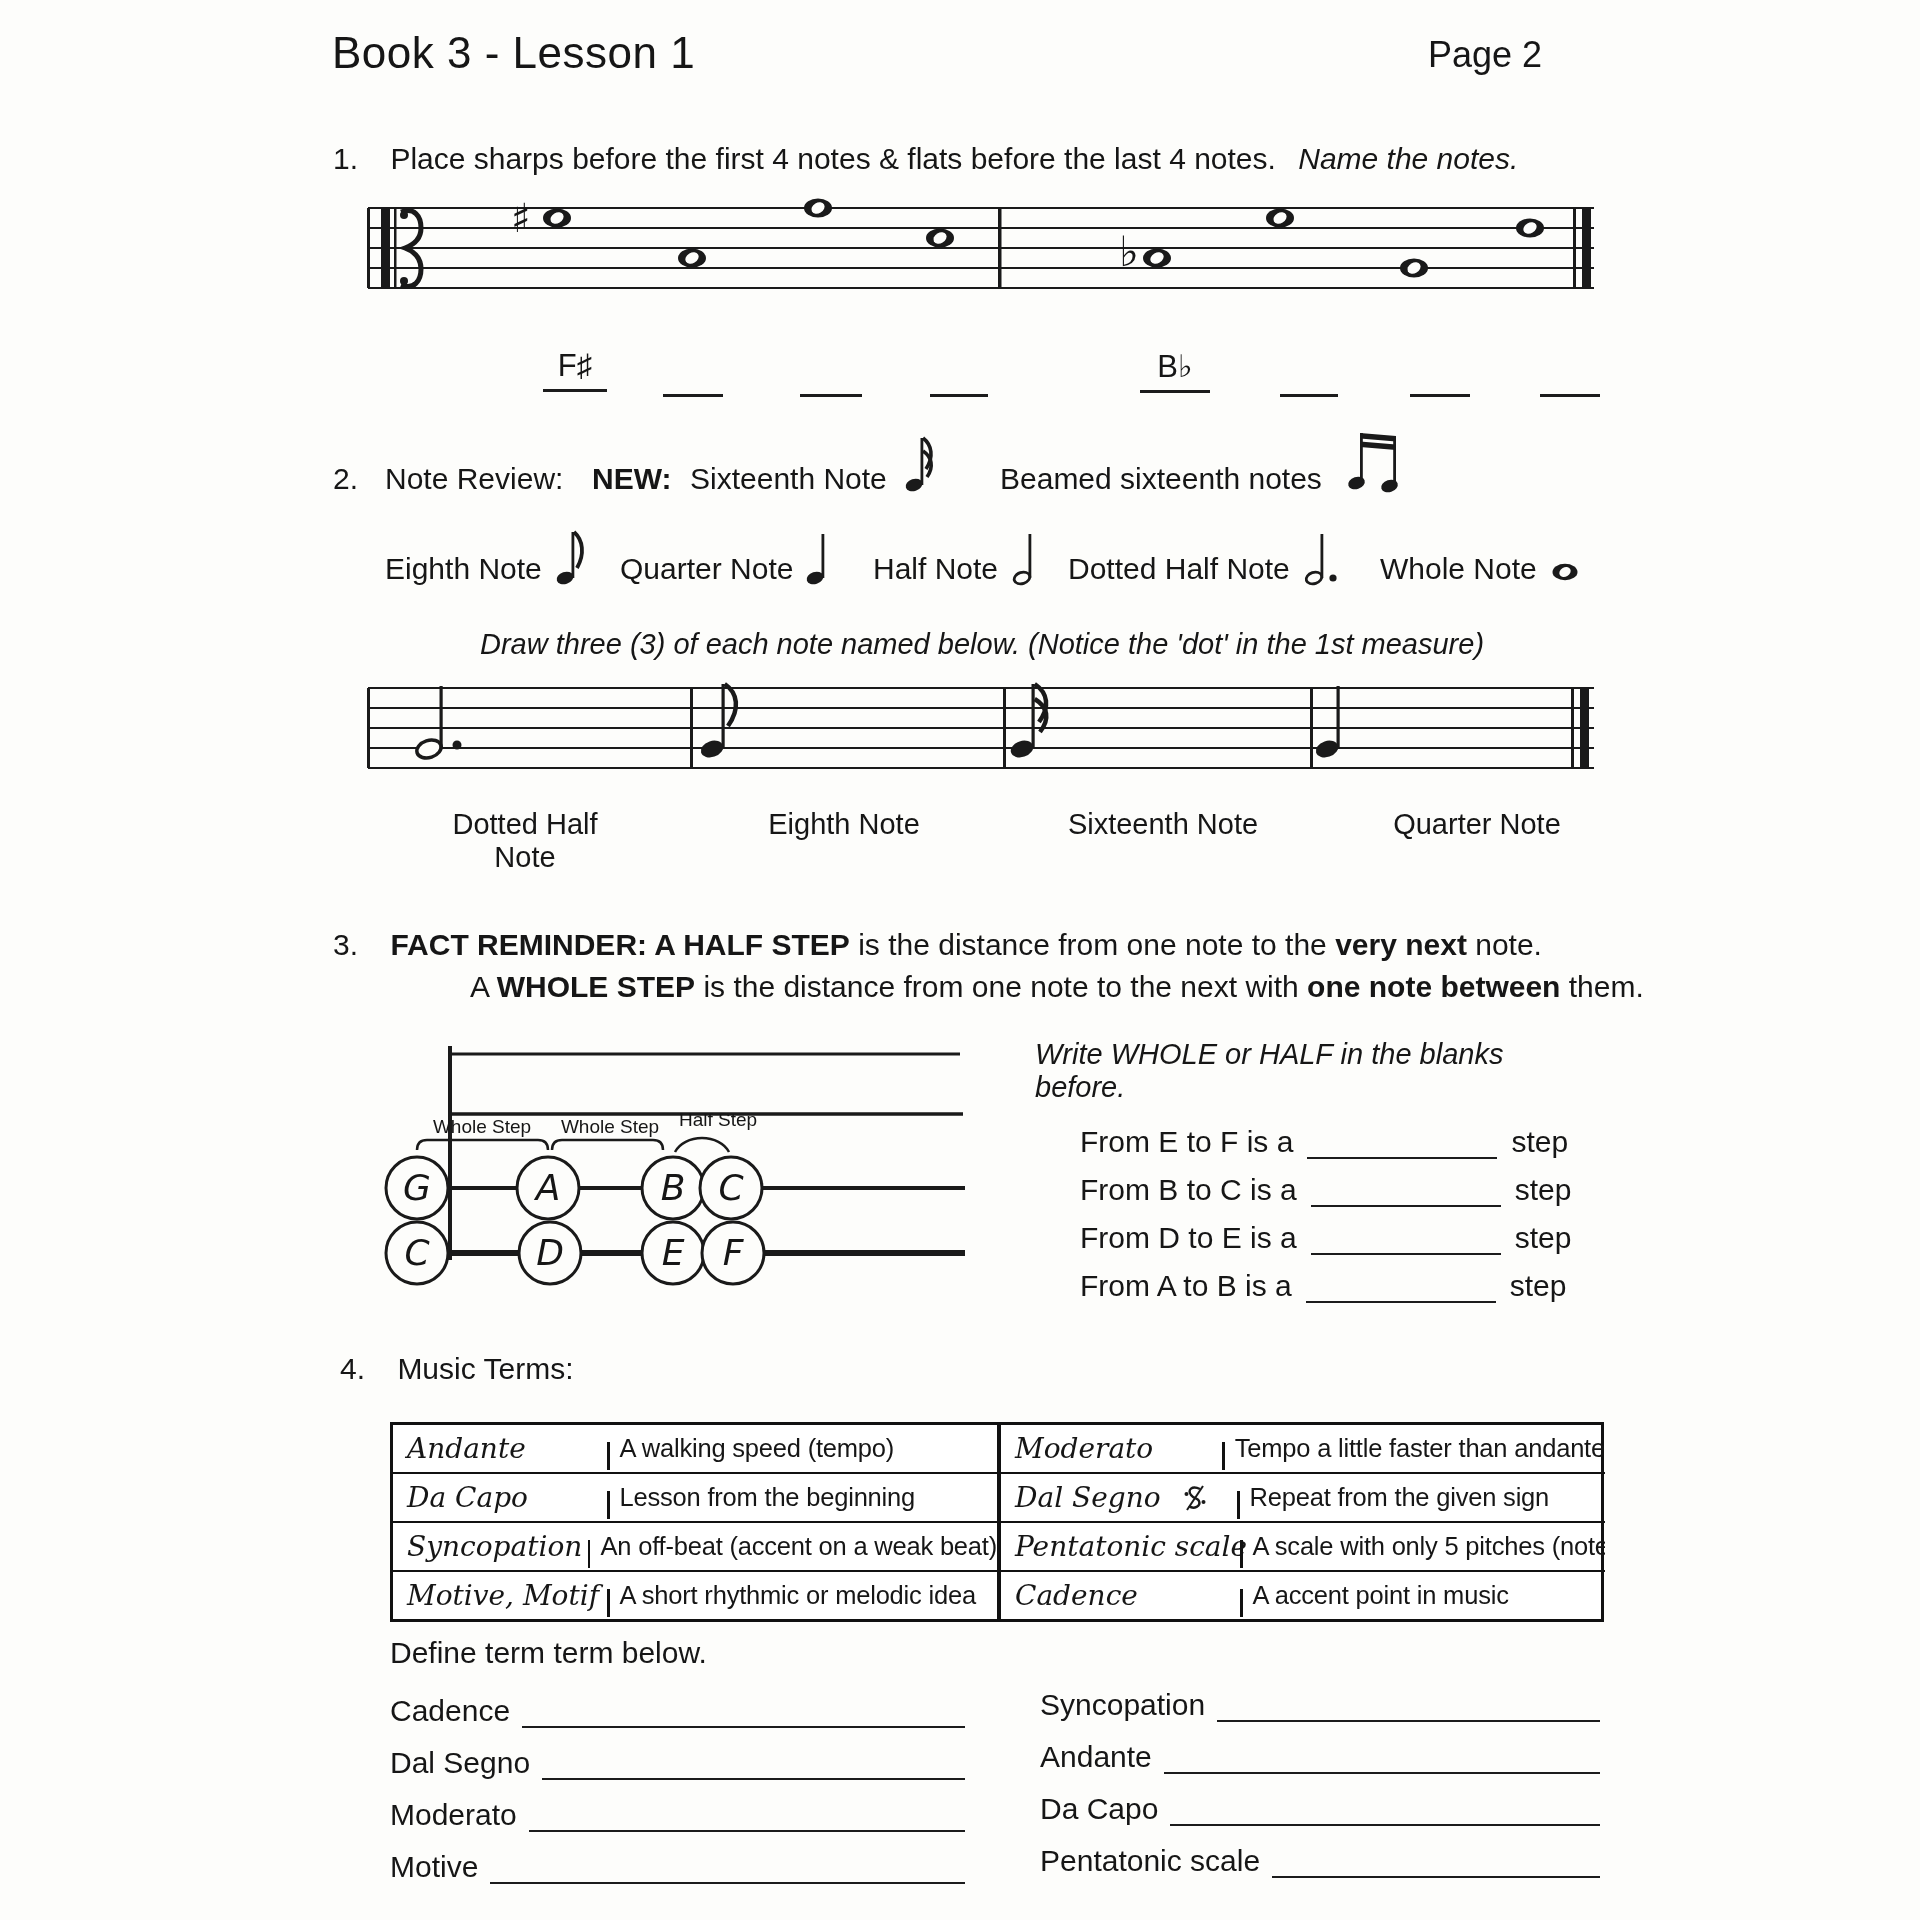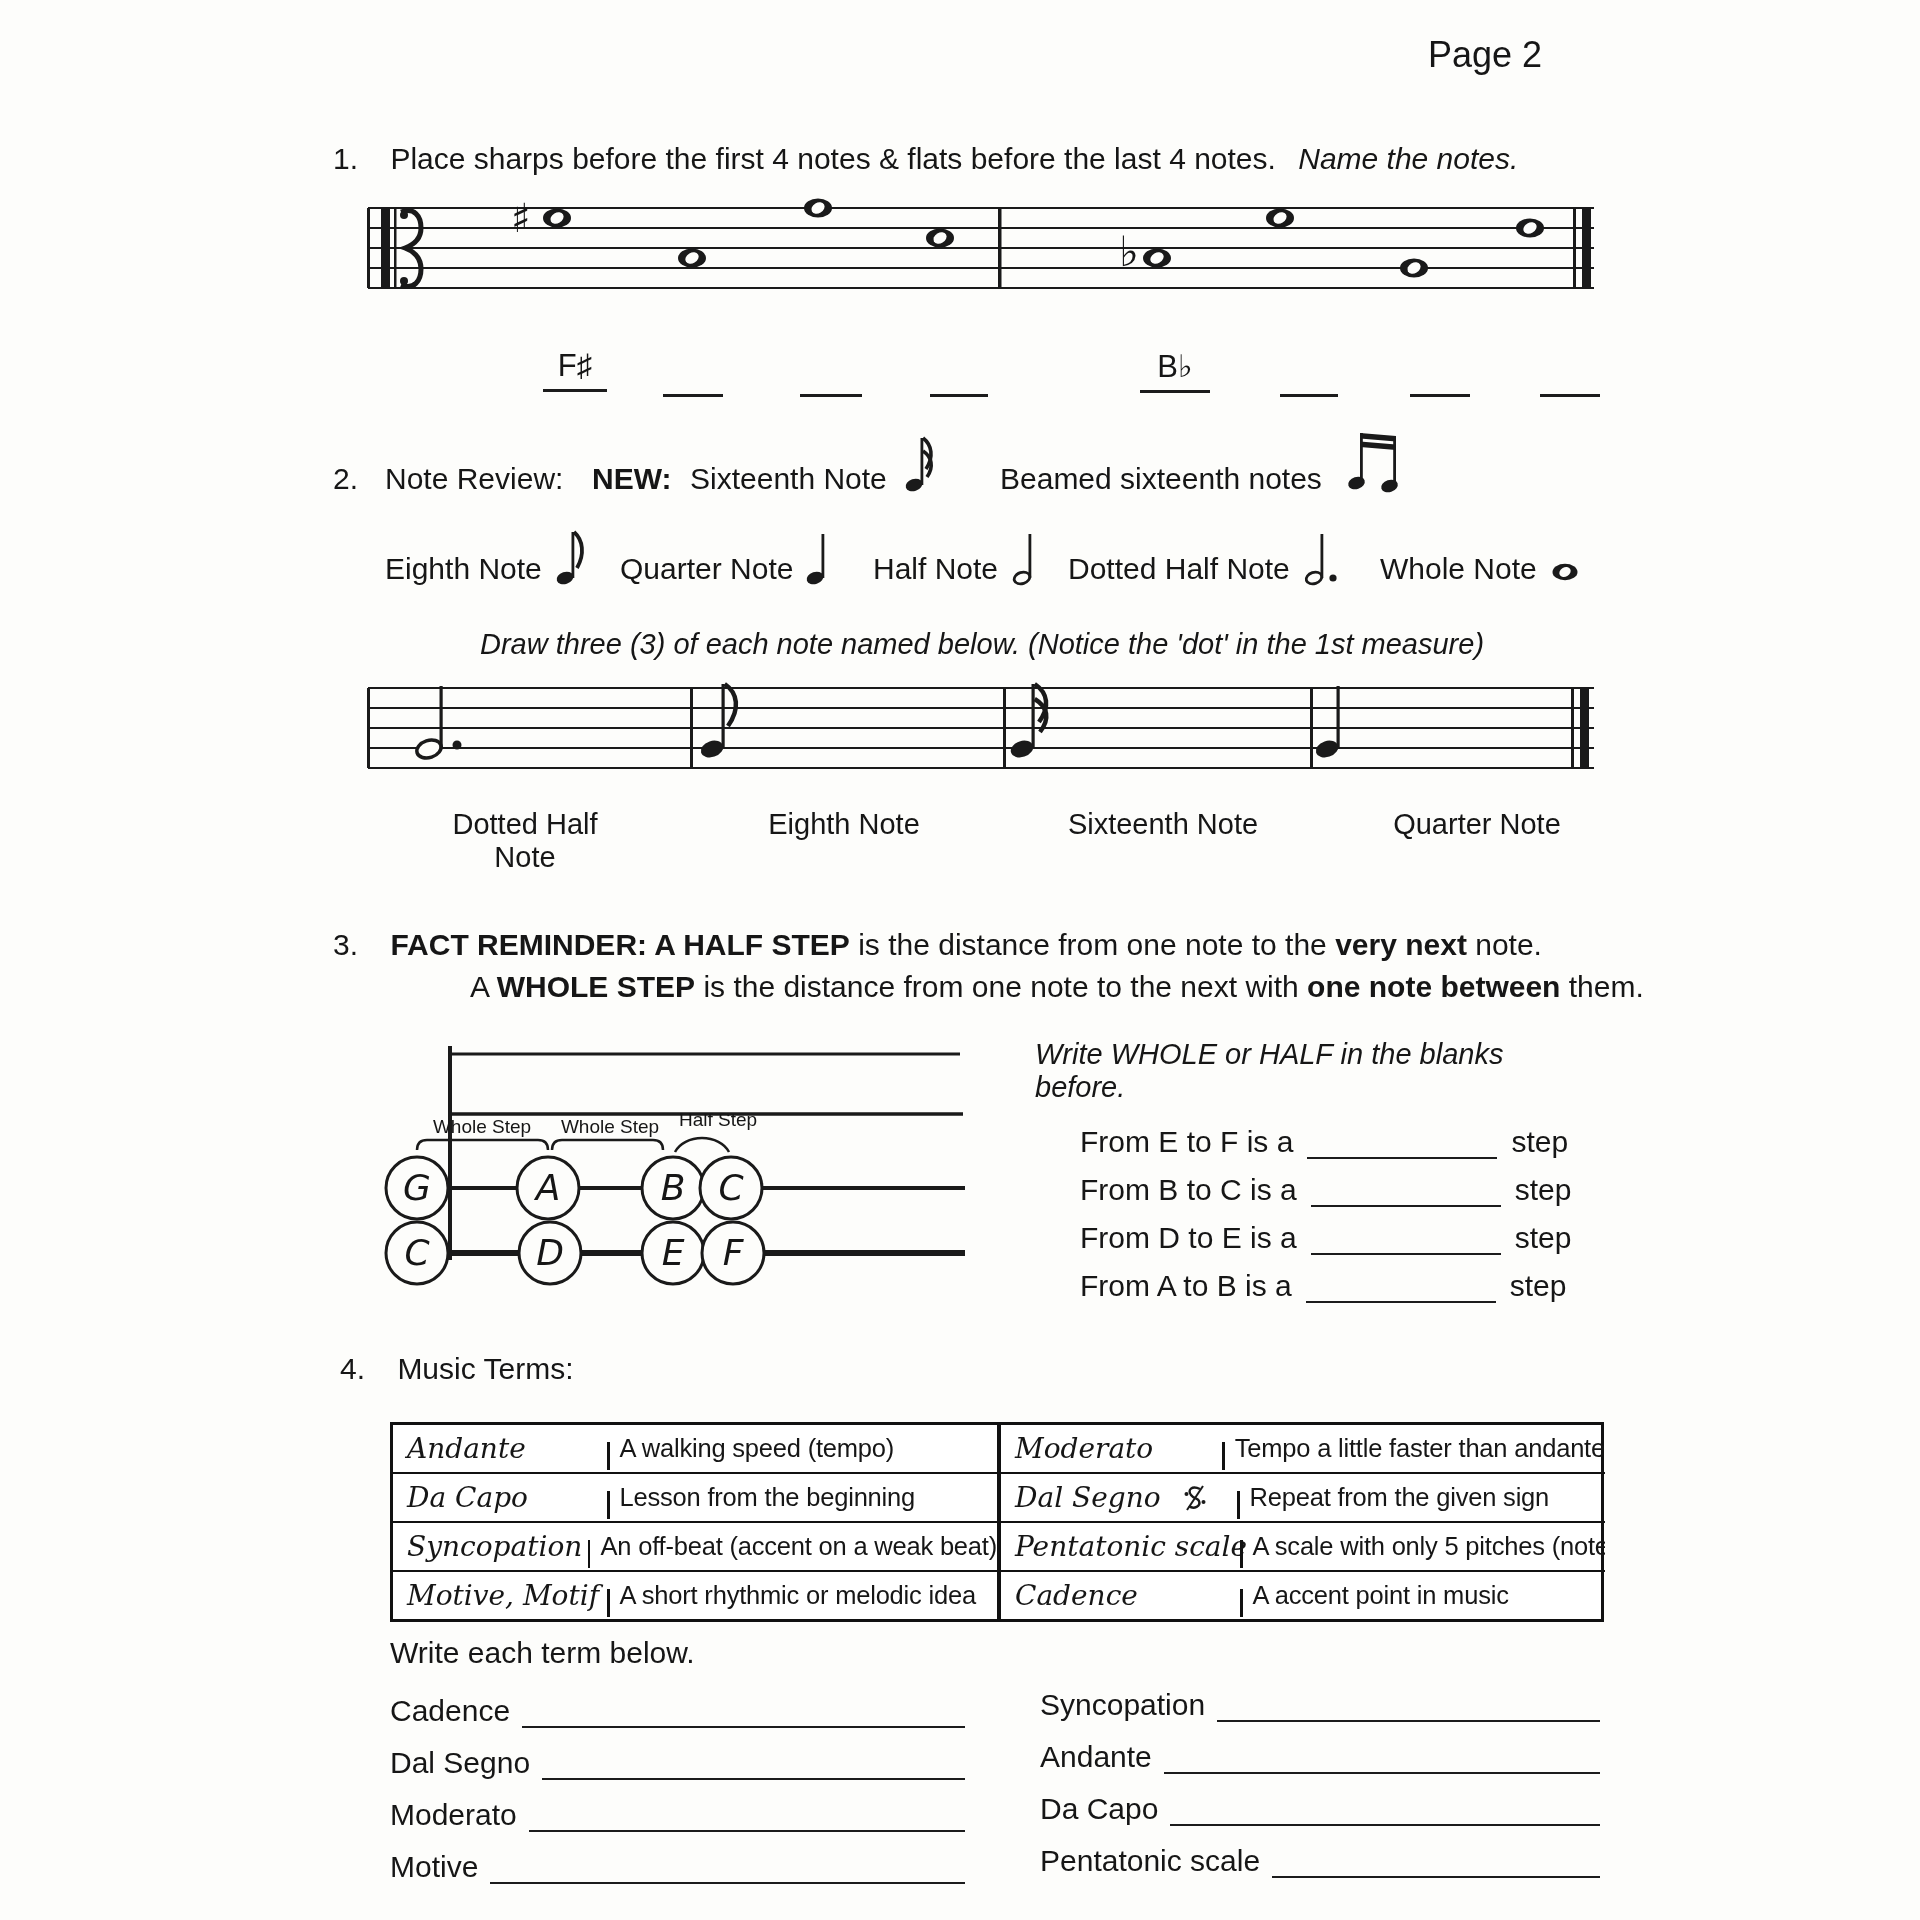--- a/index.html
+++ b/index.html
@@ -42,20 +42,21 @@
   .defcol{position:absolute;display:block;}
   .defrow{display:flex;height:52px;align-items:flex-end;font-size:30px;}
   .deflabel{white-space:nowrap;margin-right:12px;}
   .defblank{flex:1;border-bottom:2.5px solid #1c1c1c;height:38px;}
 </style>
 </head>
 <body>
 
 <div class="page">
 
+  <div class="abs hdr-title" style="left:332px;top:28px">Book 3 - Lesson 1</div>
   <div class="abs hdr-page" style="left:1428px;top:34px">Page 2</div>
 
   <div class="abs t30" style="left:333px;top:142px">
     <span class="qnum">1.</span>
     <span>Place sharps before the first 4 notes &amp; flats before the last 4 notes.</span>
     <span class="i" style="margin-left:14px">Name the notes.</span>
   </div>
 
   <svg class="abs" style="left:367px;top:186px" width="1228" height="132" viewBox="0 0 1228 132">
     <g stroke="#1a1a1a" stroke-width="2.2">
@@ -347,21 +348,21 @@
         <span class="mdef">A scale with only 5 pitches (notes)</span>
       </div>
       <div class="mrow">
         <span class="term">Cadence</span>
         <span class="tick"></span>
         <span class="mdef">A accent point in music</span>
       </div>
     </div>
   </div>
 
-  <div class="abs t30" style="left:390px;top:1636px">Write each term below.</div>
+  <div class="abs t30" style="left:390px;top:1636px">Define term term below.</div>
 
   <div class="defcol" style="left:390px;top:1676px;width:575px">
     <div class="defrow">
       <span class="deflabel">Cadence</span>
       <span class="defblank"></span>
     </div>
     <div class="defrow">
       <span class="deflabel">Dal Segno</span>
       <span class="defblank"></span>
     </div>

